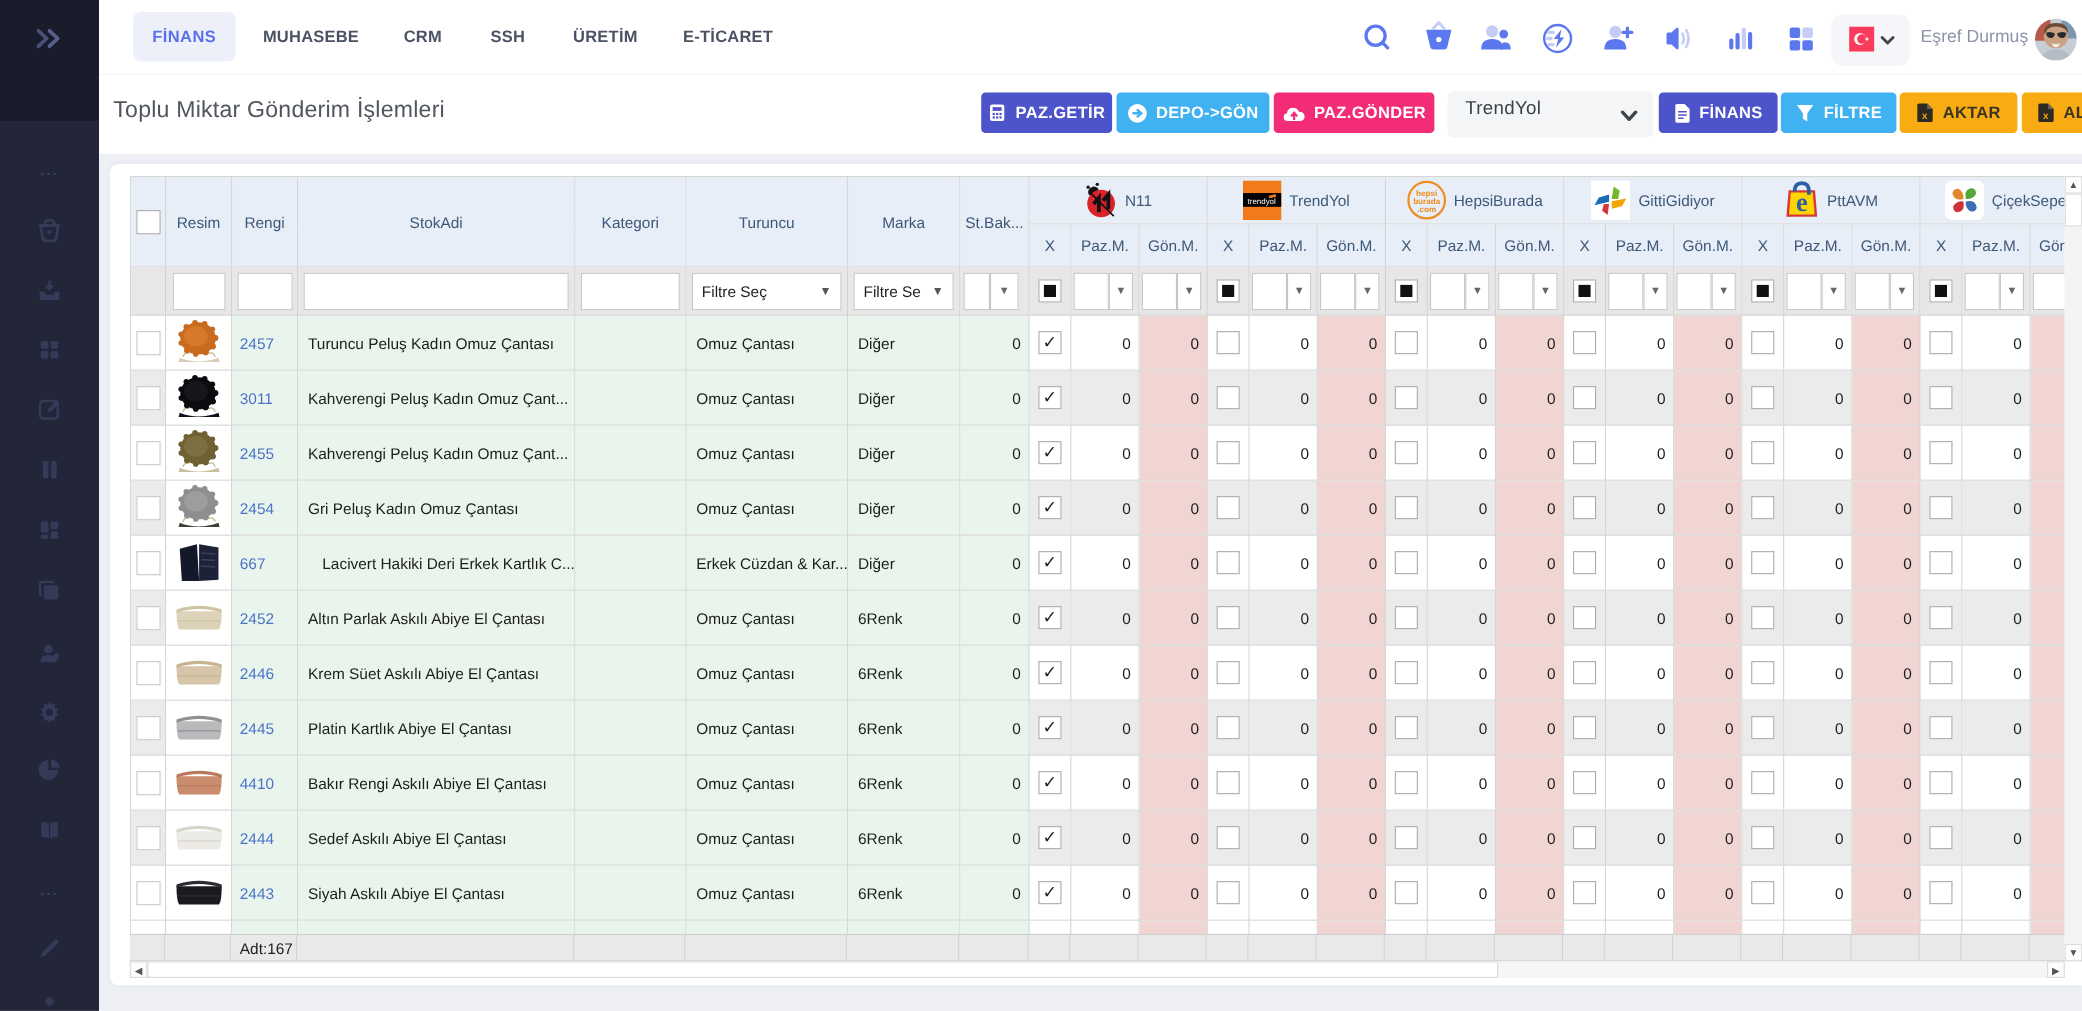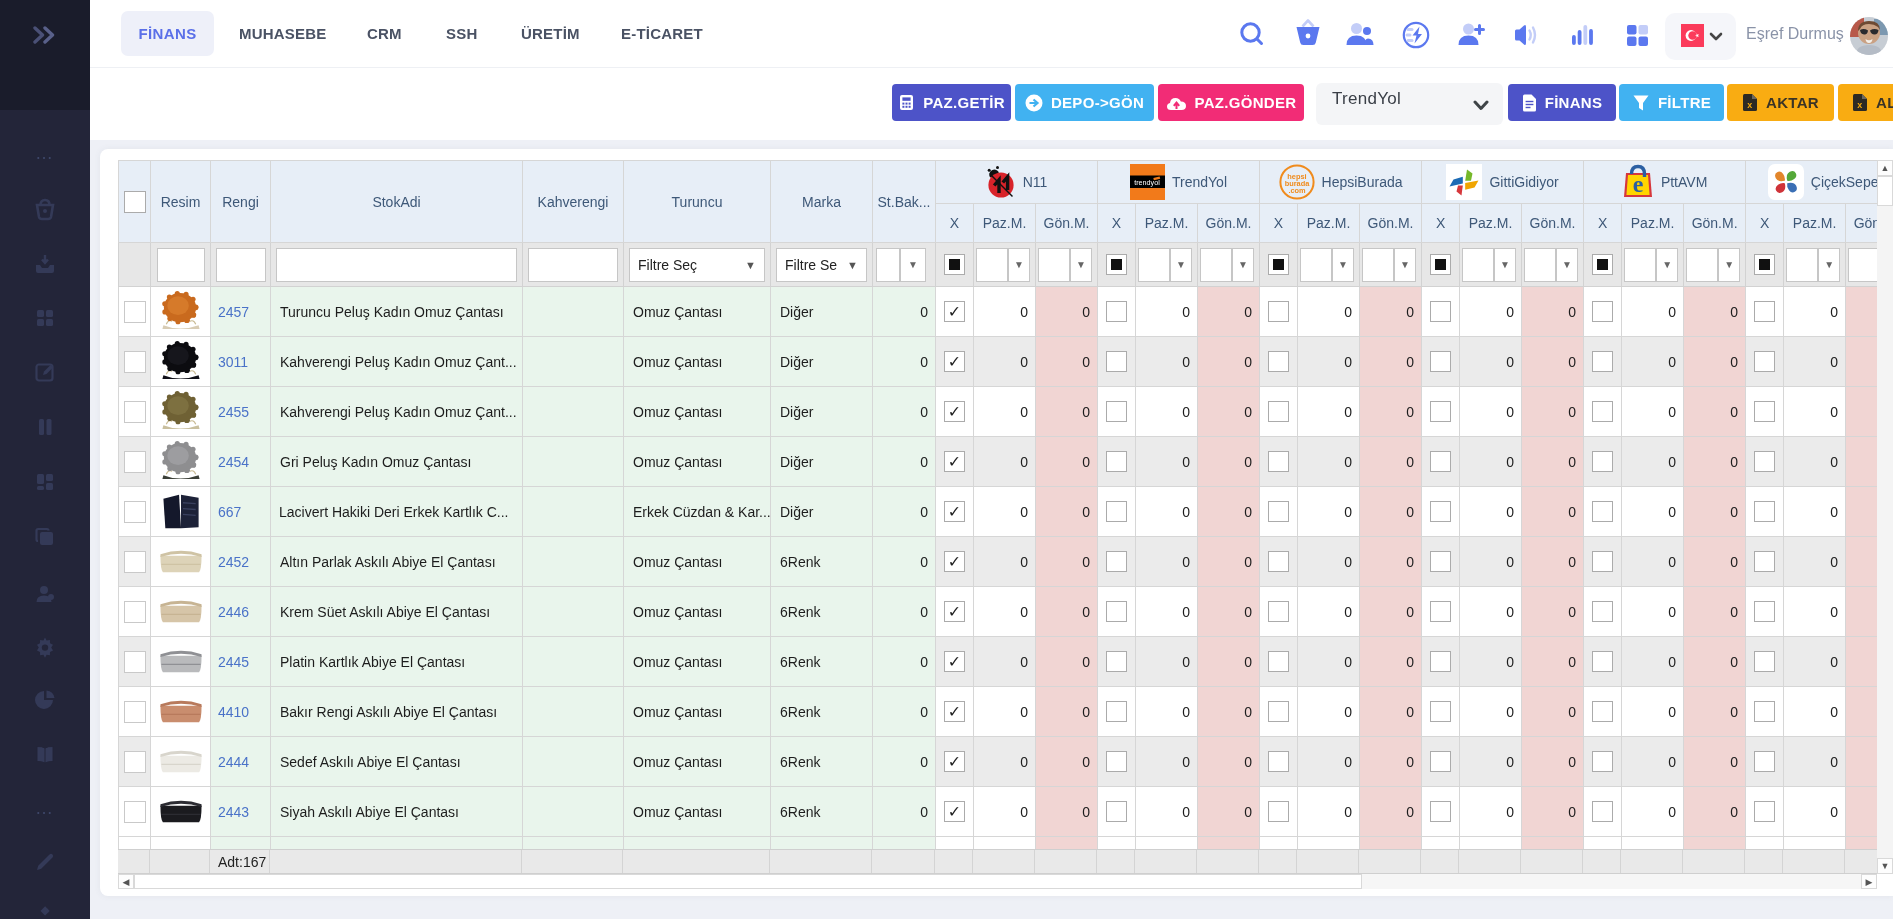--- a/index.html
+++ b/index.html
@@ -185,20 +185,21 @@
         <circle cx="19" cy="16" r="11" fill="#caa183"></circle>
         <path d="M8 14 Q8 4 19 4 Q30 4 30 13 L28 10 Q24 7 19 7 Q12 7 10 12 Z" fill="#6e4a33"></path>
         <path d="M10 13 Q14 11 18 13.5 Q17.5 18 14 17.5 Q10.5 17 10 13 Z" fill="#2a2a2e"></path>
         <path d="M20 13.5 Q24 11 28.5 13 Q28 17.5 24.5 17.5 Q21 17.5 20 13.5 Z" fill="#2a2a2e"></path>
         <path d="M15.5 22 Q19 24.5 22.5 22 Q22 26 19 26 Q16 26 15.5 22 Z" fill="#f3f0ea"></path>
         <path d="M6 38 Q6 28 19 28 Q32 28 32 38 Z" fill="#b5bcc6"></path>
       </g>
     </svg>
   </div>
 <div id="actionbar" class="abs">
+    <div id="ptitle" class="abs">Toplu Miktar Gönderim İşlemleri</div>
     <div class="btn" style="left:802px;width:119px;background:#4d53c8;">
       <svg width="17" height="17" viewBox="0 0 17 17">
         <rect x="2" y="1" width="13" height="15" rx="2" fill="#fff"></rect>
         <rect x="4.4" y="3.4" width="8.2" height="3.4" fill="#4d53c8"></rect>
         <g fill="#4d53c8">
           <rect x="4.4" y="8.6" width="2" height="2"></rect>
           <rect x="7.5" y="8.6" width="2" height="2"></rect>
           <rect x="10.6" y="8.6" width="2" height="2"></rect>
           <rect x="4.4" y="11.8" width="2" height="2"></rect>
           <rect x="7.5" y="11.8" width="2" height="2"></rect>
@@ -288,21 +289,21 @@
         <col style="width:38px">
         <col style="width:62px">
         <col style="width:62px">
       </colgroup>
       <tbody>
         <tr style="height:43px">
           <th class="h" rowspan="2" style="text-align:center"><span class="cb" style="width:22px;height:22px"></span></th>
           <th class="h" rowspan="2">Resim</th>
           <th class="h" rowspan="2">Rengi</th>
           <th class="h" rowspan="2">StokAdi</th>
-          <th class="h" rowspan="2">Kahverengi</th>
+          <th class="h" rowspan="2">Kategori</th>
           <th class="h" rowspan="2">Turuncu</th>
           <th class="h" rowspan="2">Marka</th>
           <th class="h" rowspan="2">St.Bak...</th>
           <th class="h gh" colspan="3">
             <div style="display:flex;align-items:center;justify-content:center;gap:7px">
               <svg width="30" height="34" viewBox="0 0 30 34">
                 <ellipse cx="8" cy="9" rx="5" ry="4.2" fill="#111" transform="rotate(-30 8 9)"></ellipse>
                 <circle cx="3.2" cy="5.2" r="1.5" fill="#111"></circle>
                 <circle cx="11.5" cy="2.6" r="1.5" fill="#111"></circle>
                 <circle cx="15" cy="20" r="12.6" fill="#d8232a"></circle>
@@ -627,21 +628,21 @@
         <tr class="dr">
           <td style="text-align:center"><span class="cb" style="width:22px;height:22px;border-color:#c9c9c9"></span></td>
           <td style="background:#fff">
             <svg class="pimg" width="52" height="45" viewBox="0 0 52 46">
               <path d="M8 10 L24 6 L26 40 L10 40 Z" fill="#14182b"></path>
               <path d="M26 6 L44 9 L44 39 L26 40 Z" fill="#1d2238"></path>
               <path d="M28 14 L41 15 M28 20 L41 21 M28 26 L41 27" stroke="#39405e" stroke-width="1.4"></path>
             </svg>
           </td>
           <td class="grn" style="padding-left:7px"><a class="lnk">667</a></td>
-          <td class="grn" style="padding-left:8px">Lacivert Hakiki Deri Erkek Kartlık C...</td>
+          <td class="grn" style="padding-left:22px">Lacivert Hakiki Deri Erkek Kartlık C...</td>
           <td class="grn"></td>
           <td class="grn" style="padding-left:9px">Erkek Cüzdan &amp; Kar...</td>
           <td class="grn" style="padding-left:9px">Diğer</td>
           <td class="grn num">0</td>
           <td style="text-align:center"><span class="cb">✓</span></td>
           <td class="num">0</td>
           <td class="pnk num">0</td>
           <td style="text-align:center"><span class="cb"></span></td>
           <td class="num">0</td>
           <td class="pnk num">0</td>

